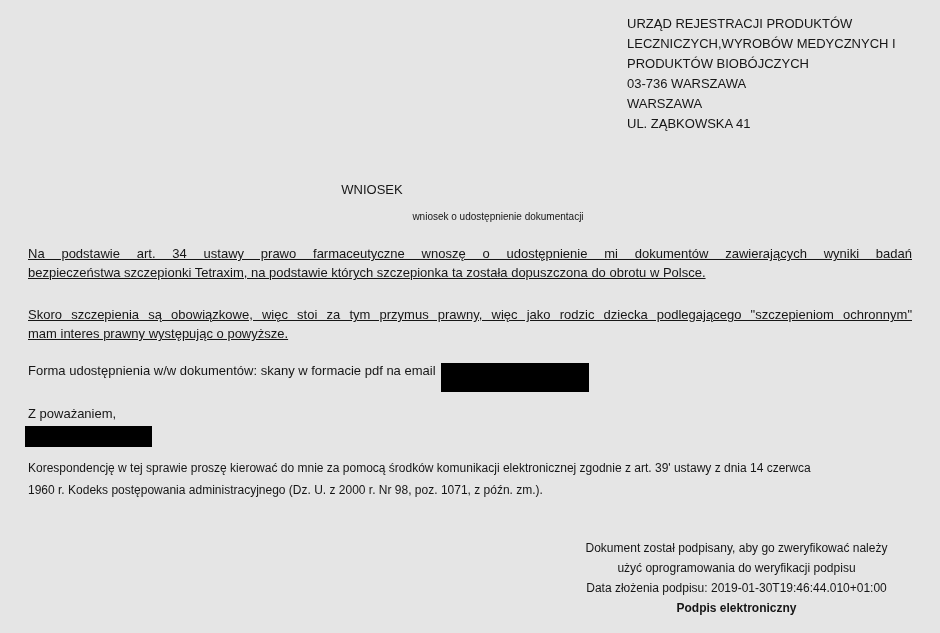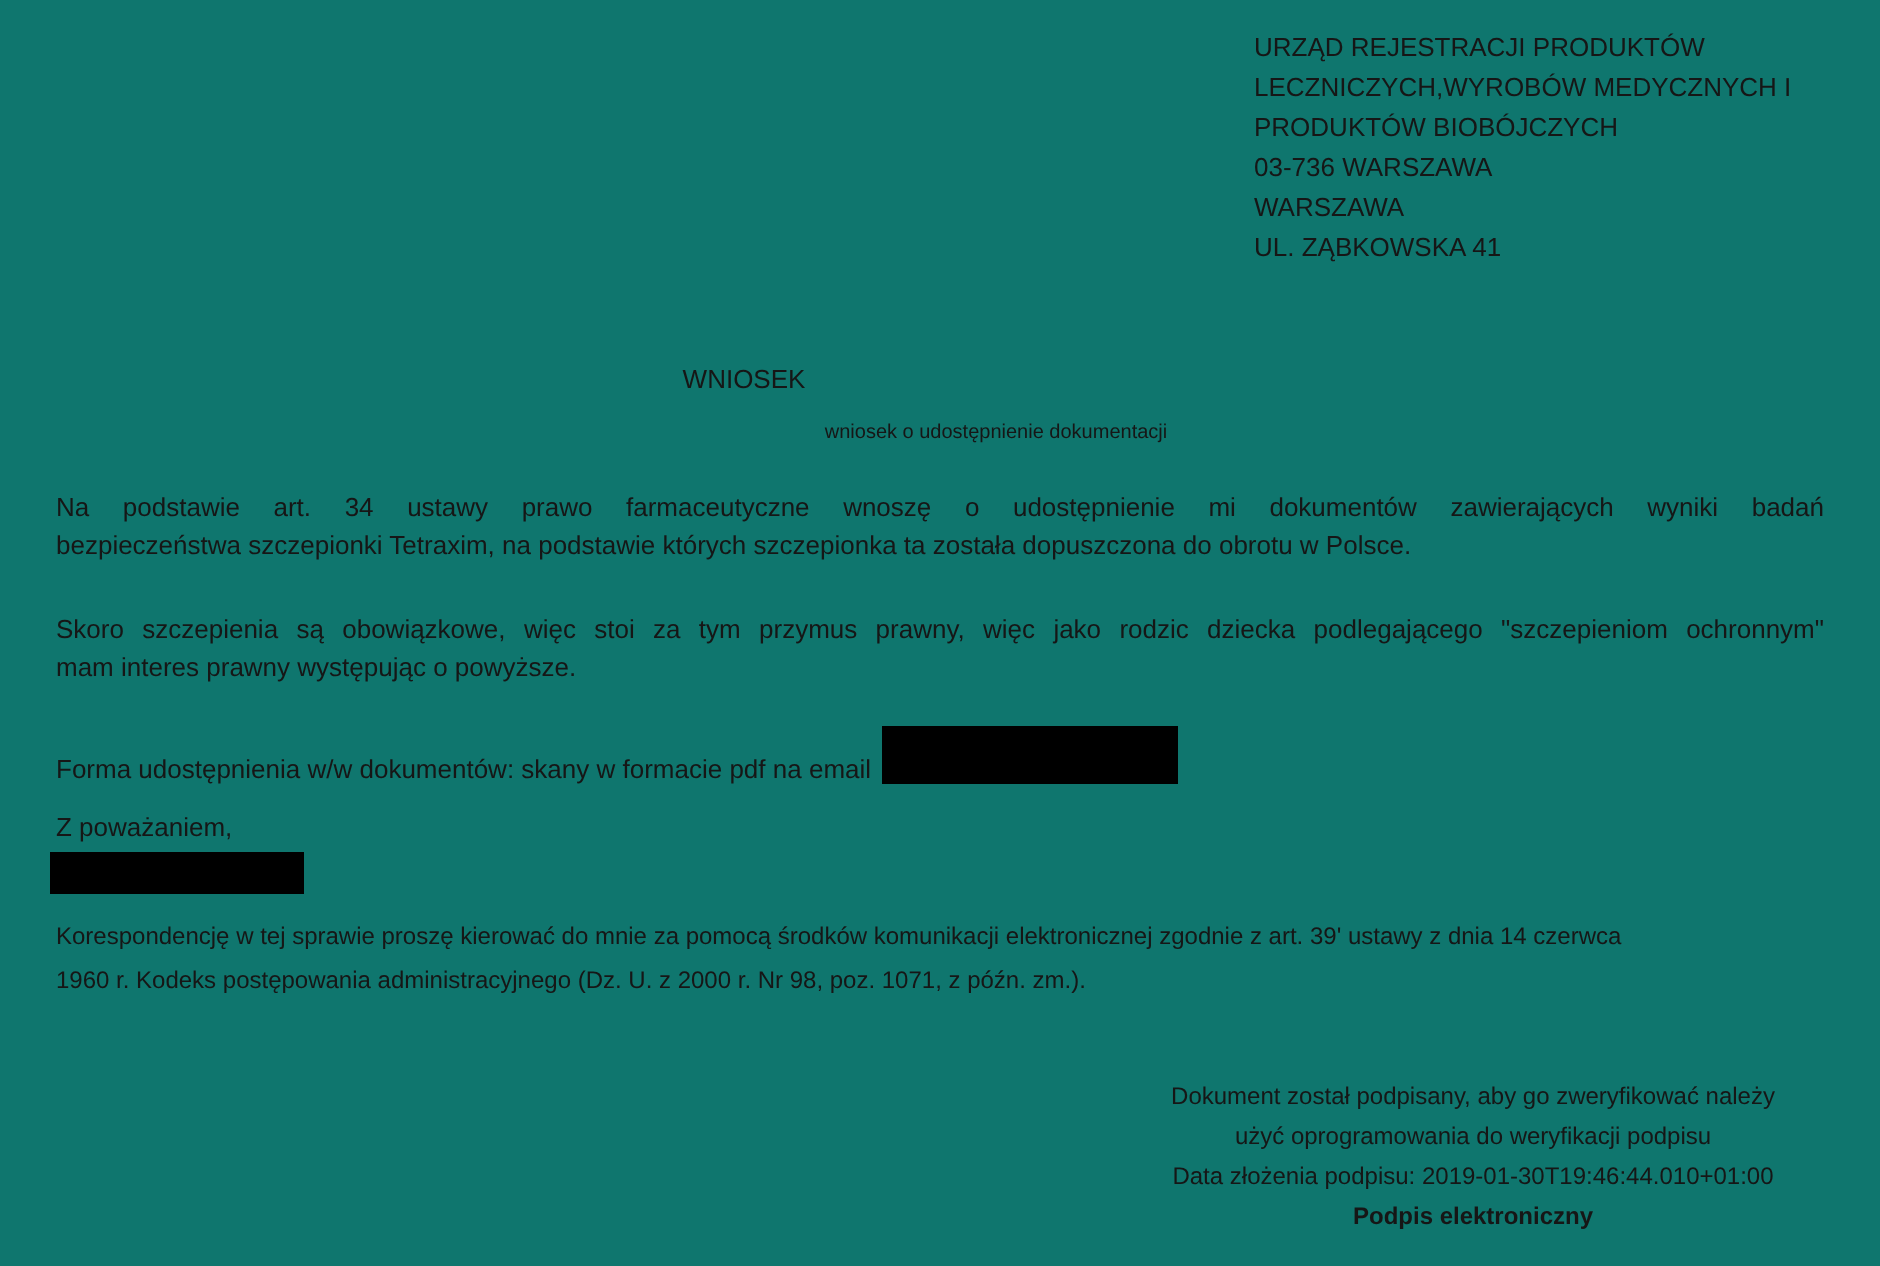--- a/index.html
+++ b/index.html
@@ -1,20 +1,20 @@
 <!DOCTYPE html>
 <html lang="pl"><head>
 <meta charset="utf-8">
 <style>
   html, body { margin: 0; padding: 0; background: #ffffff; }
   .page {
     position: relative;
     width: 940px;
     height: 633px;
-    background: #0f766e;
+    background: #e5e5e5;
     color: #161616;
     font-family: "Liberation Sans", "DejaVu Sans", sans-serif;
     overflow: hidden;
   }
   .recipient {
     position: absolute;
     left: 627px;
     top: 14px;
     width: 300px;
     font-size: 13px;
@@ -36,31 +36,32 @@
     width: 884px;
     text-align: center;
     font-size: 10px;
   }
   .para {
     position: absolute;
     left: 28px;
     width: 884px;
     font-size: 13px;
     line-height: 19px;
+    text-decoration: underline;
   }
   .para-1 { top: 244px; }
   .para-2 { top: 305px; }
   .jline { text-align: justify; text-align-last: justify; }
   .form-line {
     position: absolute;
     left: 28px;
     top: 363px;
     height: 29px;
     display: flex;
-    align-items: flex-end;
+    align-items: flex-start;
     font-size: 13px;
     white-space: pre;
   }
   .redact { background: #000000; }
   .email-redact {
     display: block;
     width: 148px;
     height: 29px;
     margin-left: 5px;
     flex: 0 0 auto;

